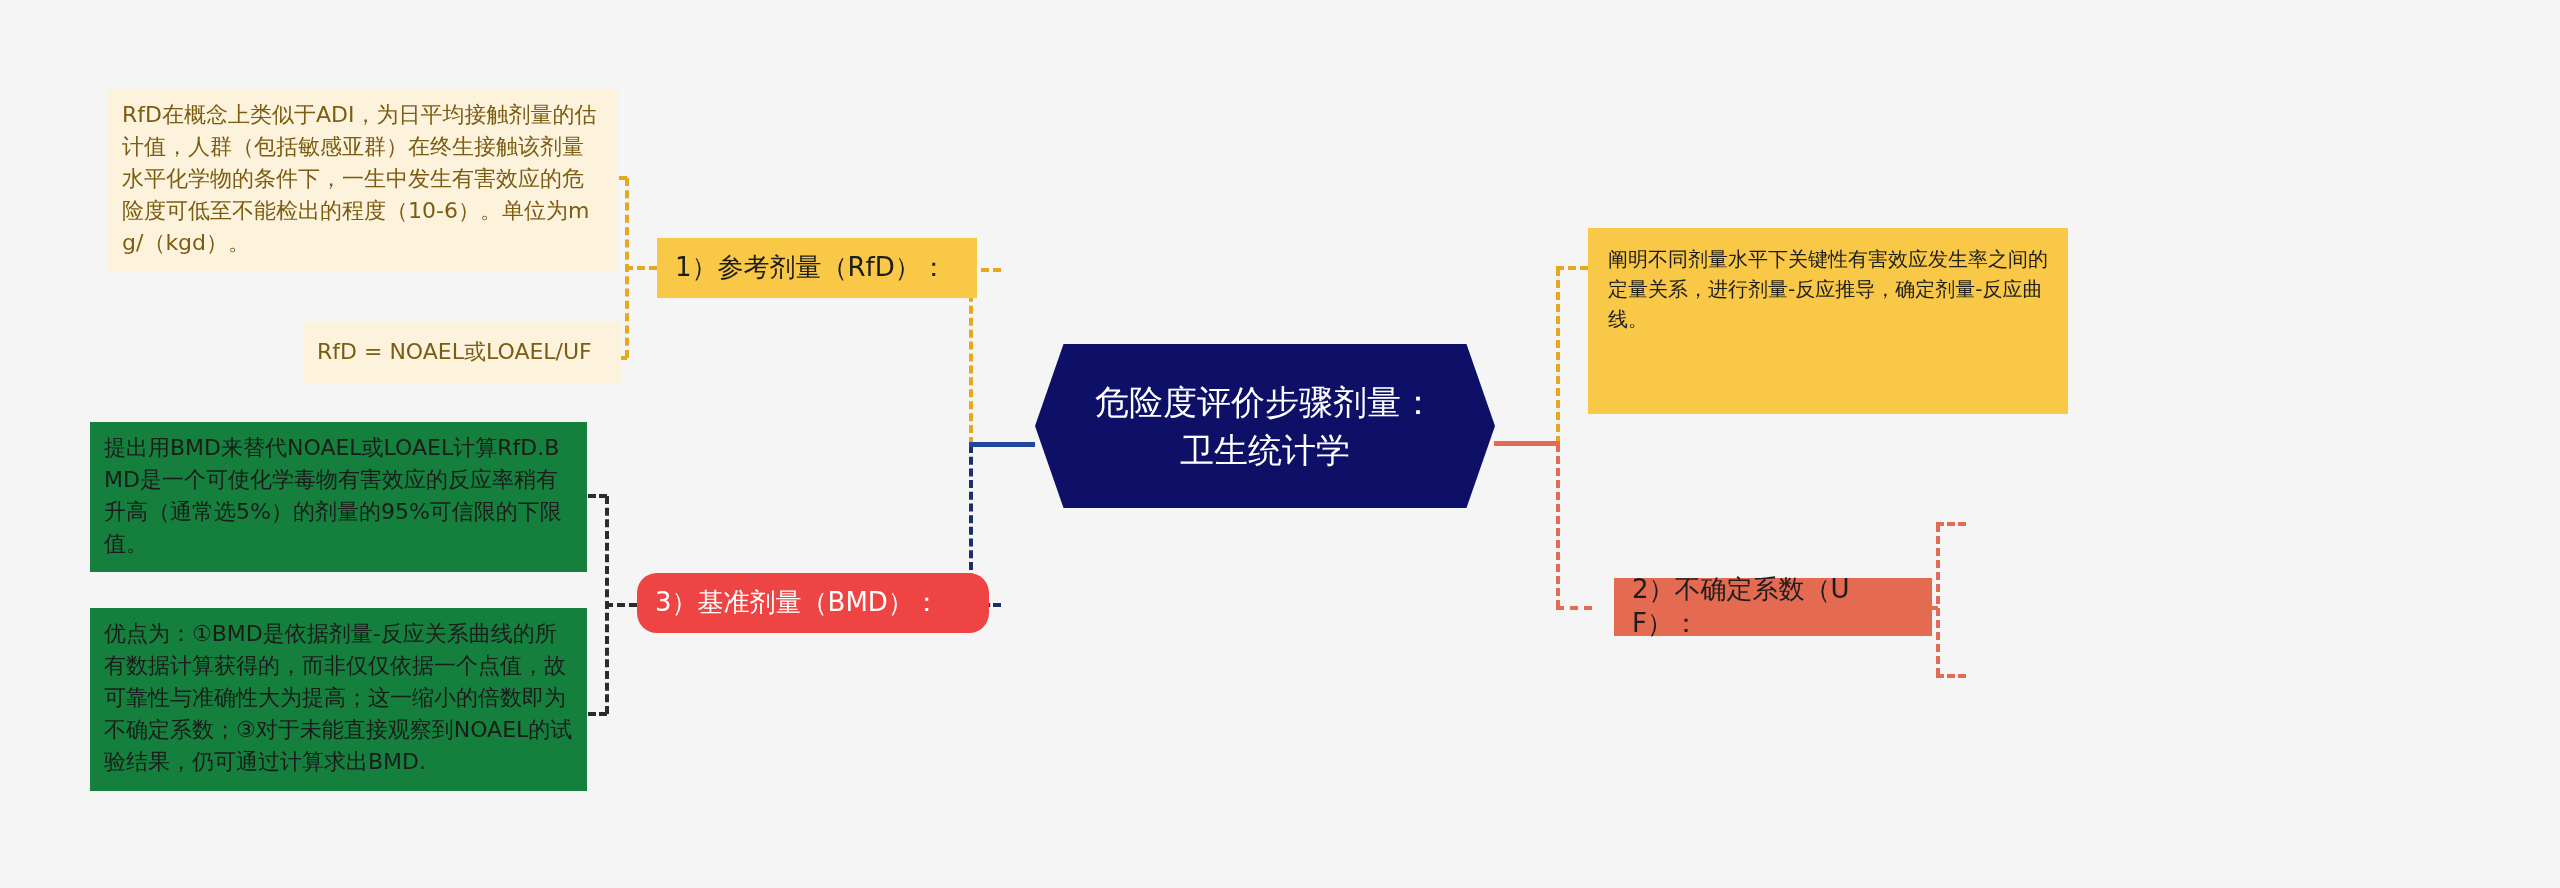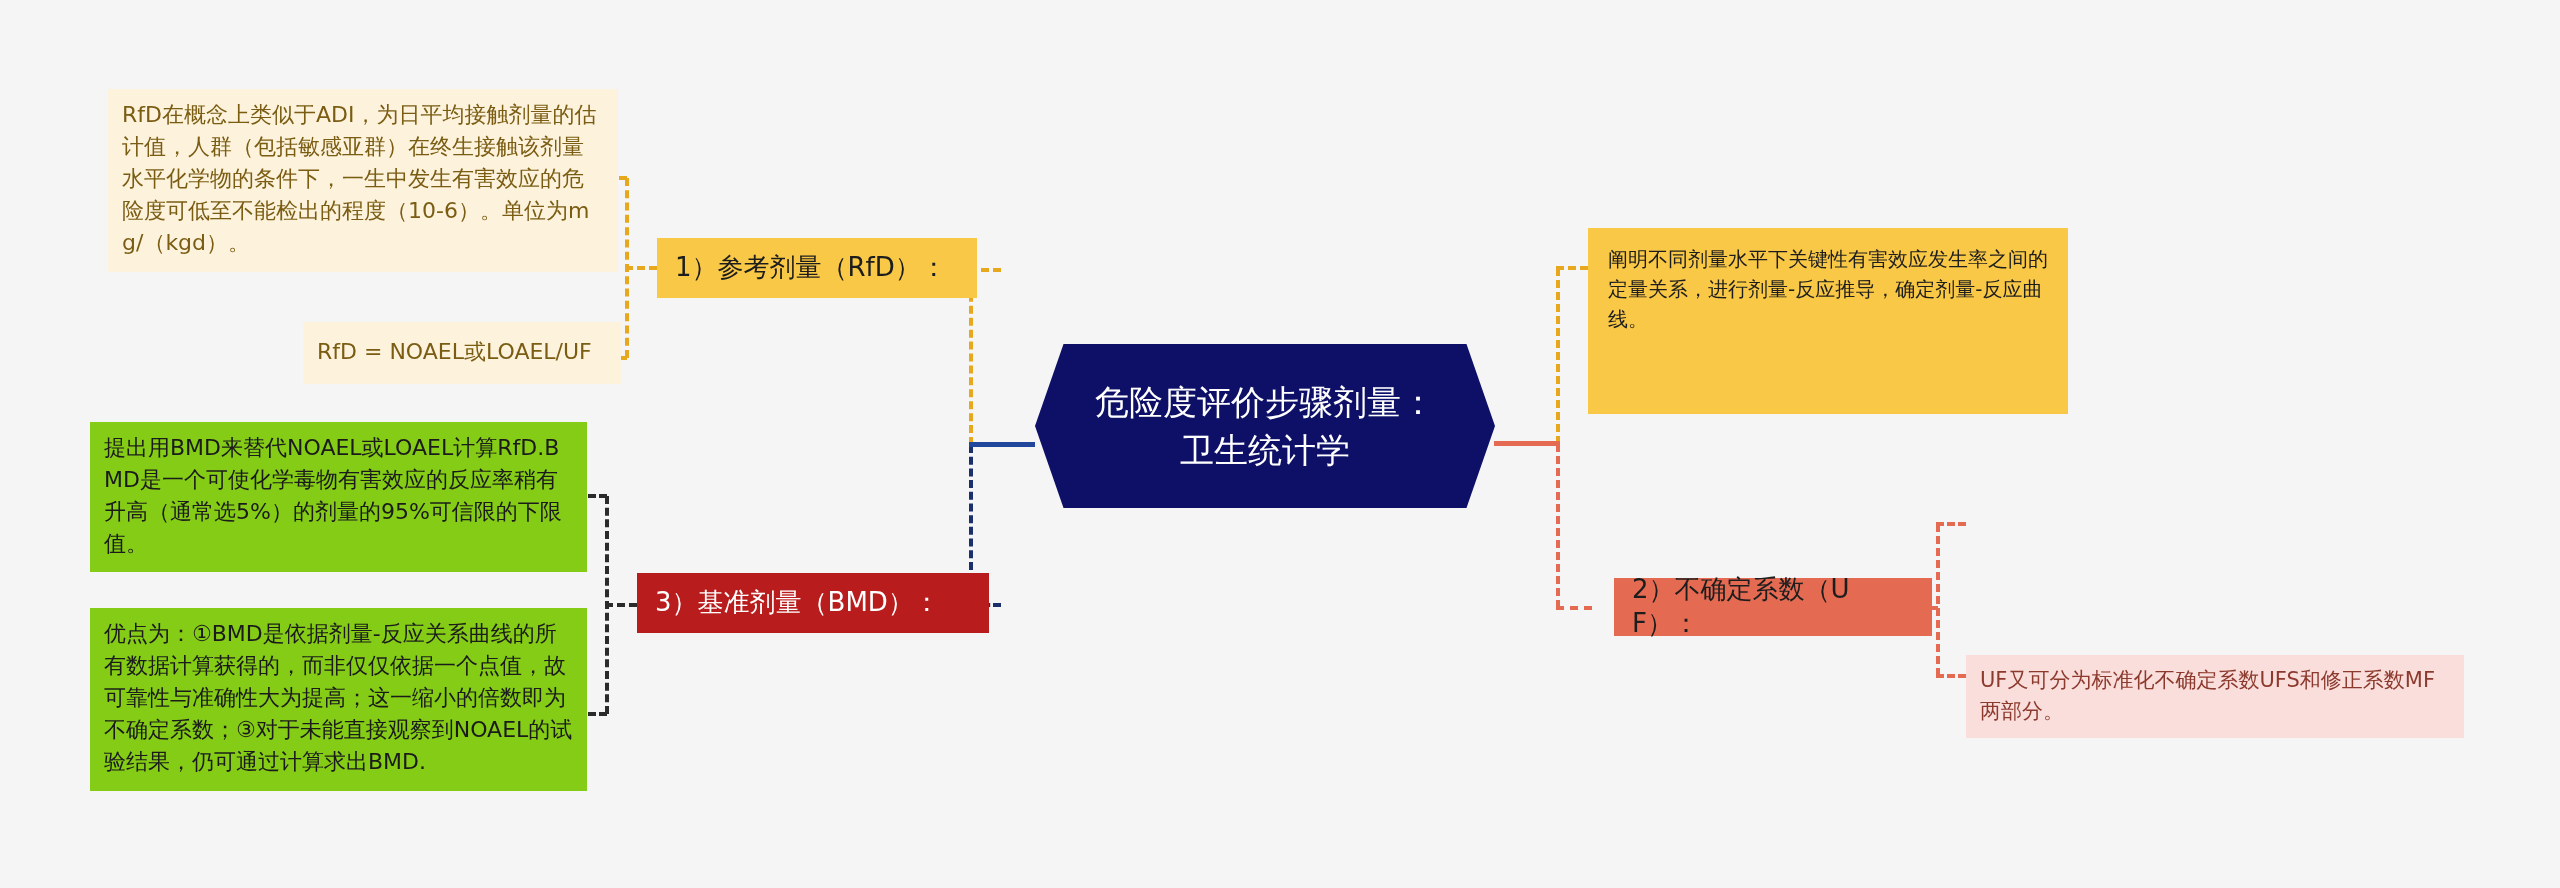--- a/index.html
+++ b/index.html
@@ -28,21 +28,21 @@
   
   .note {
     padding: 10px 14px 12px 14px;
     line-height: 1.46;
   }
   .note-cream {
     background: #fdf3dc;
     color: #7a5c13;
   }
   .note-blue {
-    background: #84cc16;
+    background: #15803d;
     color: #1b1b1b;
   }
   .note-pink {
     background: #fadedb;
     color: #8d3a2e;
   }
 
   
   .branch {
     display: flex;
@@ -53,22 +53,23 @@
   .branch-yellow {
     background: #f9c846;
     color: #1d1d1d;
   }
   .branch-red {
     background: #e46a52;
     color: #1d1d1d;
     margin-left: 22px;
   }
   .branch-navy {
-    background: #b91c1c;
+    background: #ef4444;
     color: #ffffff;
+    border-radius: 20px;
   }
 
   
   .central {
     position: absolute;
     background: #0d1066;
     color: #ffffff;
     display: flex;
     align-items: center;
     justify-content: center;
@@ -163,15 +164,14 @@
 
   <div class="node branch branch-yellow" style="left:1588px; top:228px; width:480px; min-height:186px; font-size:20px; align-items:flex-start; padding:16px 20px;">
     <span style="line-height:1.5;">阐明不同剂量水平下关键性有害效应发生率之间的定量关系，进行剂量-反应推导，确定剂量-反应曲线。</span>
   </div>
 
   <div class="node branch branch-red" style="left:1592px; top:578px; width:318px; height:58px; font-size:26px;">
     <span>2）不确定系数（UF）：</span>
   </div>
 
 
-  <div class="node note note-pink" style="left:1966px; top:655px; width:498px; font-size:21px;">UF又可分为标准化不确定系数UFS和修正系数MF两部分。</div>
 
 </div>
 
 </body></html>

